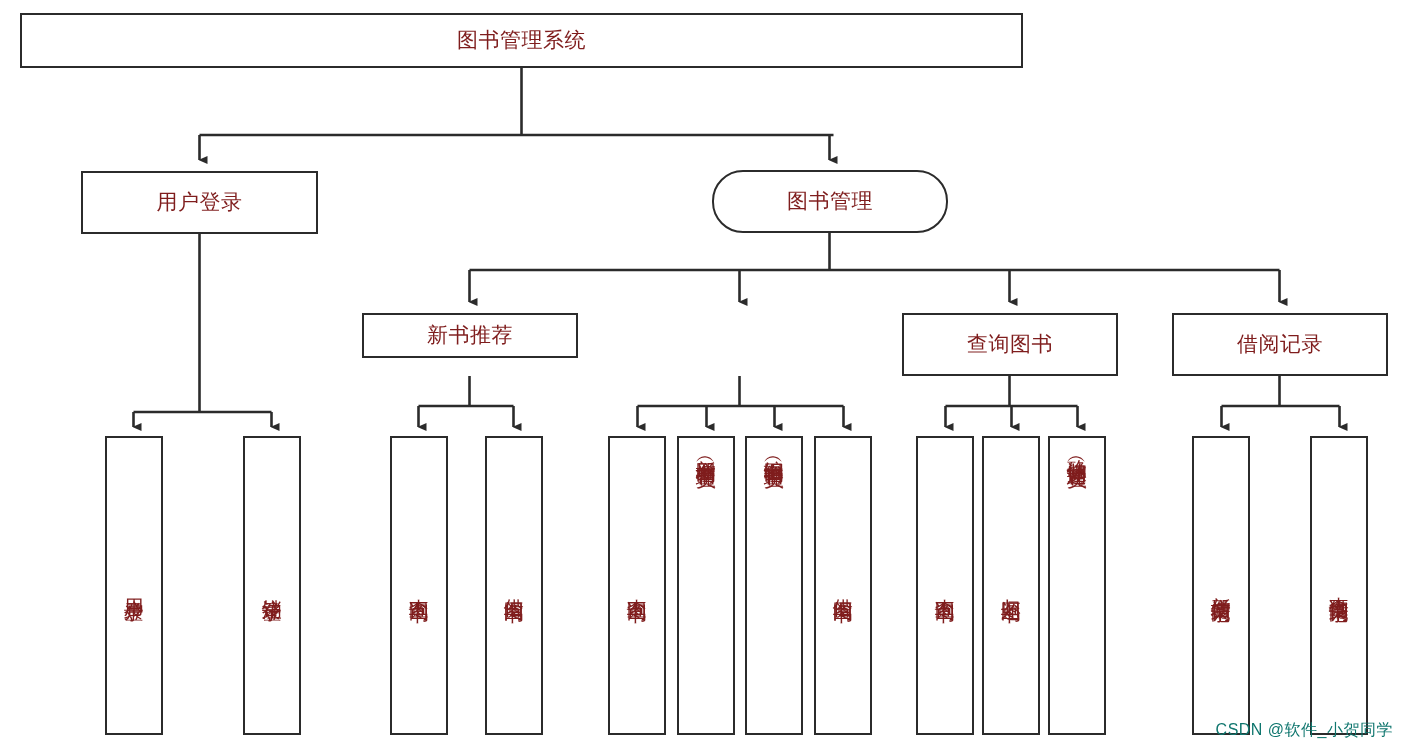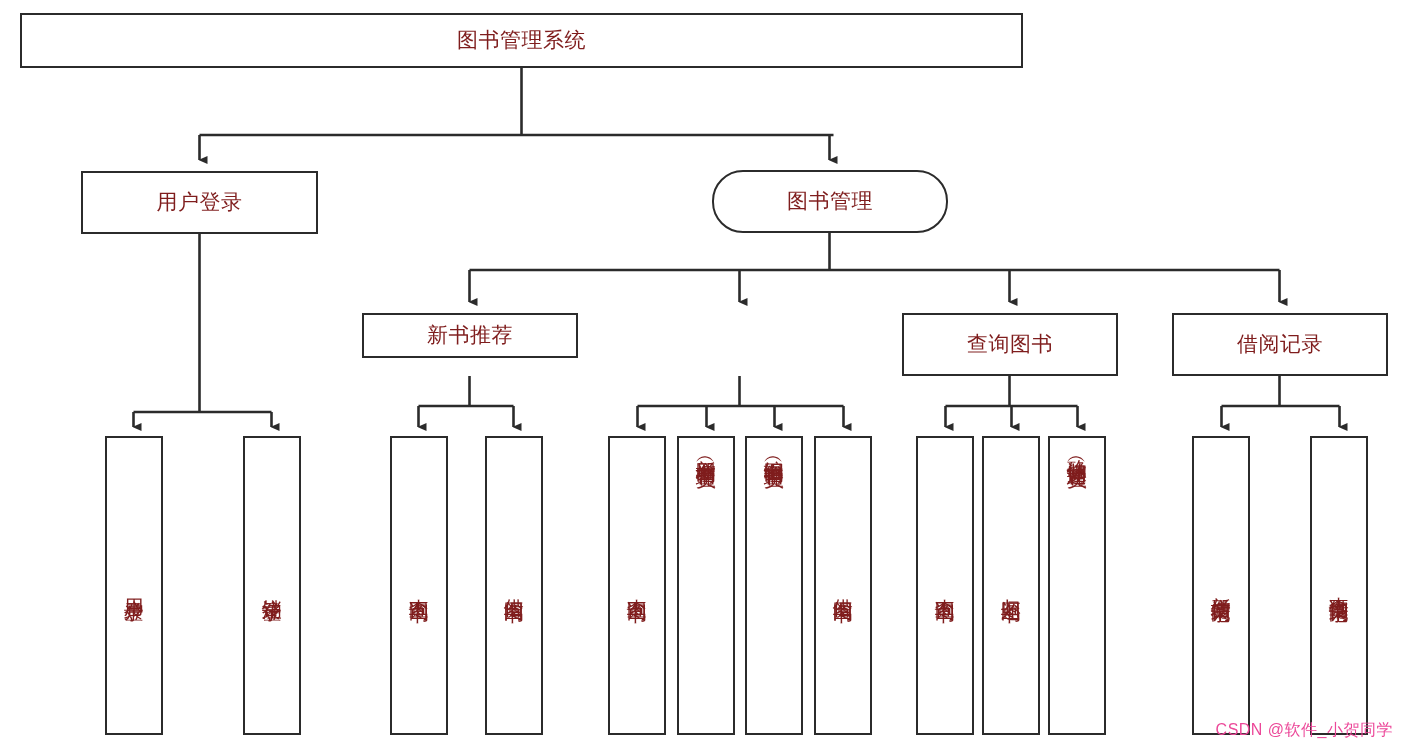--- a/index.html
+++ b/index.html
@@ -57,21 +57,21 @@
     font-size: 20px;
     line-height: 1.32;
     letter-spacing: 1.5px;
     white-space: normal;
   }
   .watermark {
     position: absolute;
     right: 12px;
     bottom: 6px;
     font-size: 16px;
-    color: #ec4899;
+    color: #0f766e;
     white-space: nowrap;
     letter-spacing: 0.5px;
   }
 </style>
 </head>
 <body>
 
 <div id="diagram-root">
 
   <svg id="diagram-svg" viewBox="0 0 1405 747" xmlns="http://www.w3.org/2000/svg">

